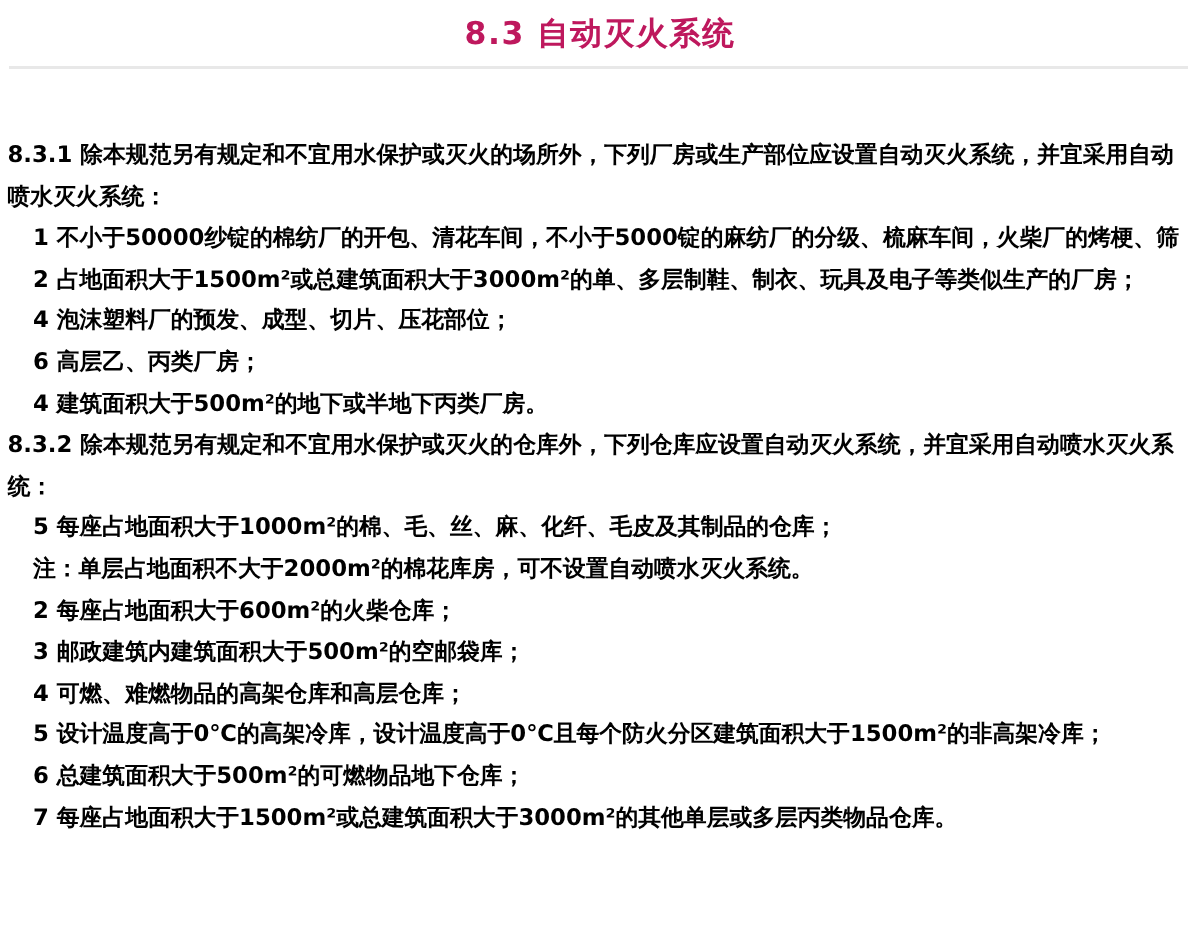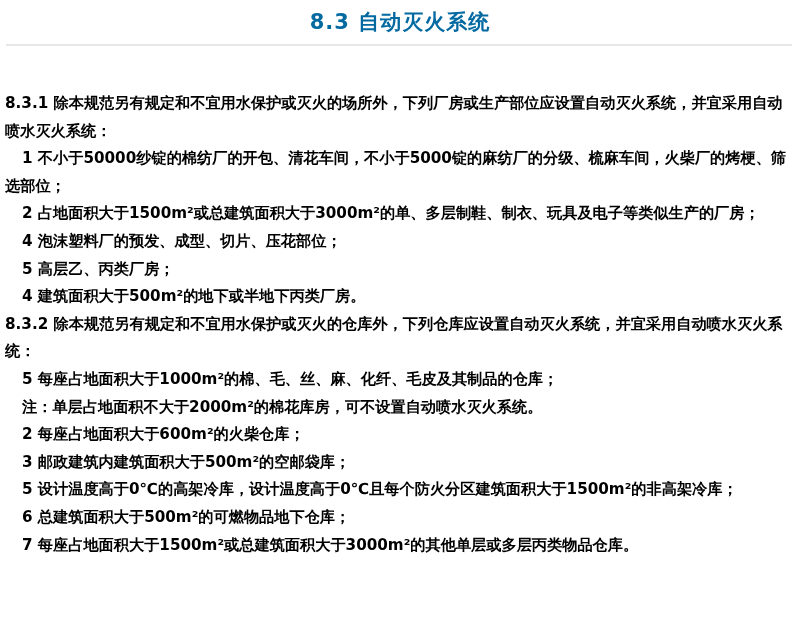--- a/index.html
+++ b/index.html
@@ -18,21 +18,21 @@
     .title {
       position: absolute;
       top: 8px;
       left: 0;
       width: 800px;
       text-align: center;
       font-size: 21px;
       font-weight: bold;
       line-height: 28px;
       letter-spacing: 1px;
-      color: #0369a1;
+      color: #be185d;
     }
     .divider {
       position: absolute;
       top: 44px;
       left: 6px;
       width: 786px;
       height: 2px;
       background: #e8e8e8;
     }
     .content {
@@ -61,34 +61,34 @@
 <div class="divider"></div>
 
 <div class="content">
 
   <div>
     <div class="line">8.3.1 除本规范另有规定和不宜用水保护或灭火的场所外，下列厂房或生产部位应设置自动灭火系统，并宜采用自动</div>
     <div class="line">喷水灭火系统：</div>
 
     <div>
       <div class="line indent">1 不小于50000纱锭的棉纺厂的开包、清花车间，不小于5000锭的麻纺厂的分级、梳麻车间，火柴厂的烤梗、筛</div>
-      <div class="line">选部位；</div>
     </div>
     <div class="line indent">2 占地面积大于1500m²或总建筑面积大于3000m²的单、多层制鞋、制衣、玩具及电子等类似生产的厂房；</div>
     <div class="line indent">4 泡沫塑料厂的预发、成型、切片、压花部位；</div>
-    <div class="line indent">5 高层乙、丙类厂房；</div>
+    <div class="line indent">6 高层乙、丙类厂房；</div>
     <div class="line indent">4 建筑面积大于500m²的地下或半地下丙类厂房。</div>
   </div>
 
   <div>
     <div class="line">8.3.2 除本规范另有规定和不宜用水保护或灭火的仓库外，下列仓库应设置自动灭火系统，并宜采用自动喷水灭火系</div>
     <div class="line">统：</div>
 
     <div class="line indent">5 每座占地面积大于1000m²的棉、毛、丝、麻、化纤、毛皮及其制品的仓库；</div>
     <div class="line indent">注：单层占地面积不大于2000m²的棉花库房，可不设置自动喷水灭火系统。</div>
     <div class="line indent">2 每座占地面积大于600m²的火柴仓库；</div>
     <div class="line indent">3 邮政建筑内建筑面积大于500m²的空邮袋库；</div>
+    <div class="line indent">4 可燃、难燃物品的高架仓库和高层仓库；</div>
     <div class="line indent">5 设计温度高于0℃的高架冷库，设计温度高于0℃且每个防火分区建筑面积大于1500m²的非高架冷库；</div>
     <div class="line indent">6 总建筑面积大于500m²的可燃物品地下仓库；</div>
     <div class="line indent">7 每座占地面积大于1500m²或总建筑面积大于3000m²的其他单层或多层丙类物品仓库。</div>
   </div>
 
 </div>
 
 </body></html>

